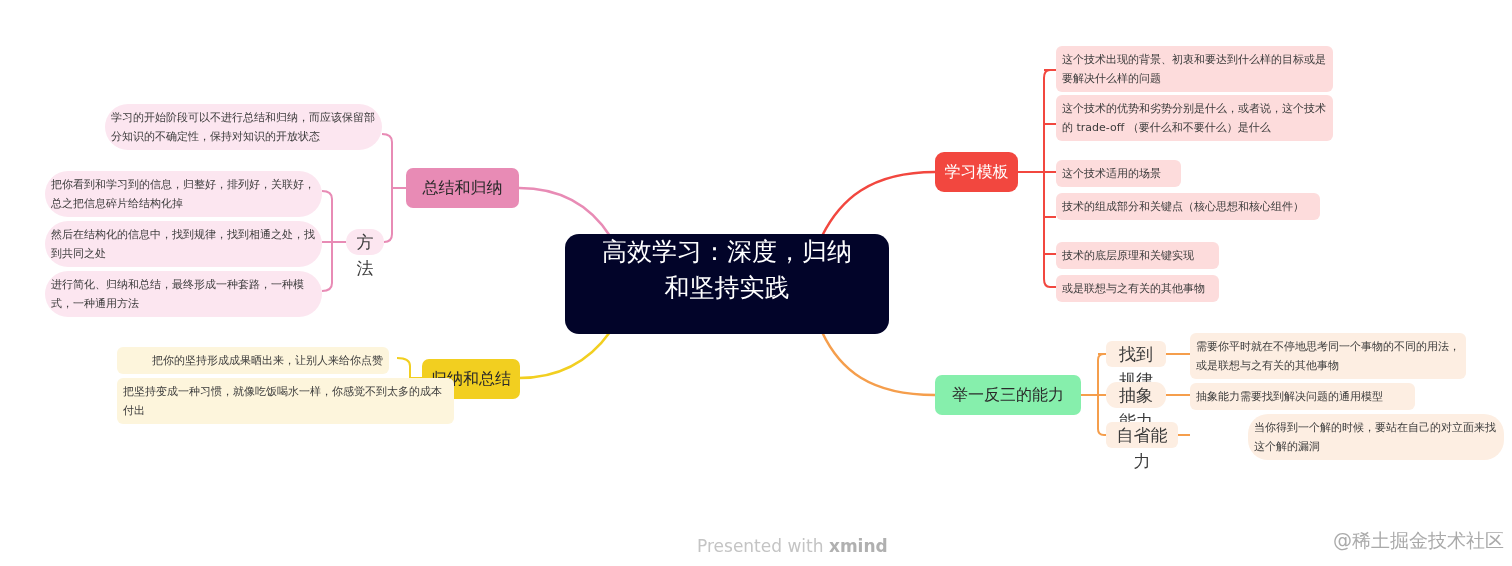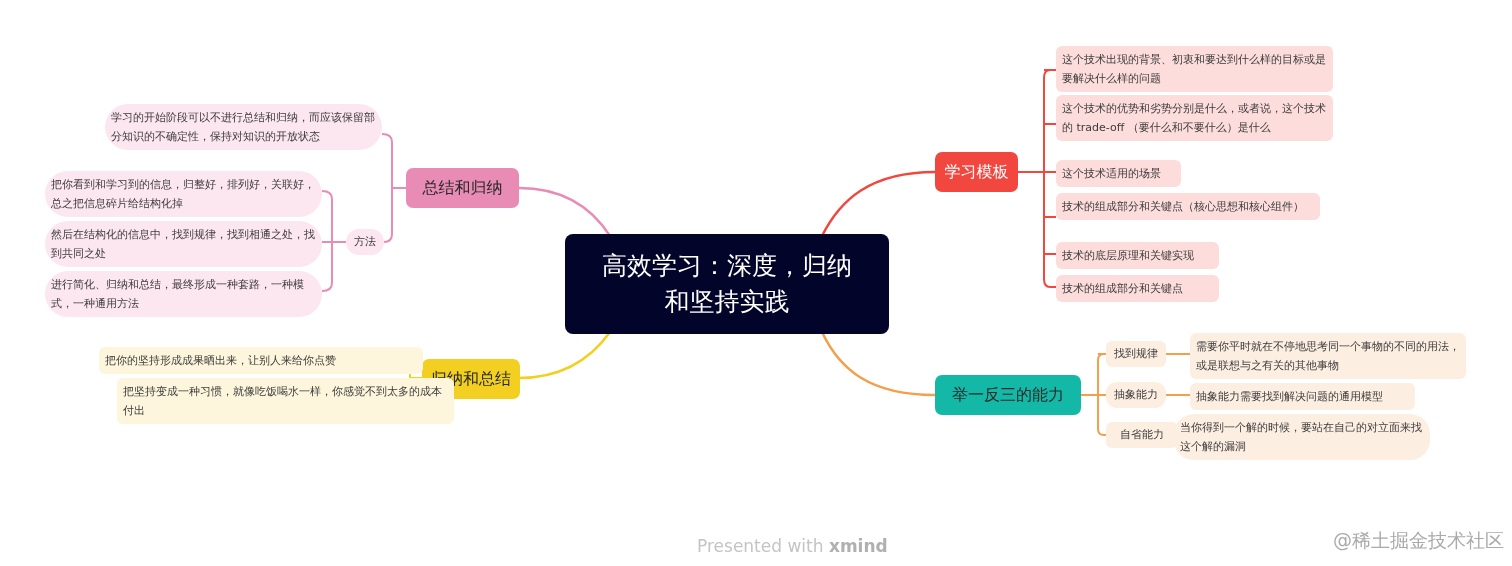--- a/index.html
+++ b/index.html
@@ -1,23 +1,23 @@
 <!DOCTYPE html>
 <html><head>
 <meta charset="utf-8">
 <style>
   html, body { margin:0; padding:0; }
   body { width:1512px; height:566px; background:#ffffff; position:relative; overflow:hidden;
          font-family:"DejaVu Sans","Liberation Sans",sans-serif; }
   .node { position:absolute; box-sizing:border-box; border-radius:6px; }
   .central { left:565px; top:234px; width:324px; height:100px; background:#020429; color:#fff;
-             font-size:25px; line-height:36px; text-align:center; padding-top:14px; border-radius:8px; }
+             font-size:25px; line-height:36px; text-align:center; border-radius:14px; }
   .main { font-size:16px; line-height:40px; height:40px; text-align:center; border-radius:7px; }
   .leaf { font-size:11px; line-height:19px; padding:4px 6px; color:#3b3b3b; border-radius:6px; }
-  .sub { font-size:11px; line-height:26px; height:26px; text-align:center; padding:0 6px; color:#3b3b3b; border-radius:6px; }
+  .sub { font-size:17px; line-height:26px; height:26px; text-align:center; padding:0 6px; color:#3b3b3b; border-radius:6px; }
   .red-leaf { background:#fddcdc; }
   .orange-leaf { background:#fdeee2; }
   .pink-leaf { background:#fce6f0;border-radius:23px; }
   .yellow-leaf { background:#fdf5dc; }
   svg.lines { position:absolute; left:0; top:0; }
   .footer { position:absolute; left:697px; top:536px; font-size:17px; color:#c4c4c4; }
   .footer b { color:#b0b0b0; }
   .watermark { position:absolute; left:1333px; top:528px; font-size:19px; color:#aaaaaa; }
 </style>
 </head>
@@ -45,44 +45,44 @@
 
   <path d="M422,378 L410,378" stroke="#f2cf20" stroke-width="2" fill="none"></path>
   <path d="M397,358 Q410,358 410,366 L410,390 Q410,398 397,398" stroke="#f2cf20" stroke-width="2" fill="none"></path>
 </svg>
 
 <div class="node central">
   <div>高效学习：深度，归纳</div>
   <div>和坚持实践</div>
 </div>
 
-<div class="node main" style="left:935px;top:152px;width:83px;background:#f2473f;color:#fff;">学习模板</div>
+<div class="node main" style="left:935px;top:152px;width:83px;background:#f2473f;color:#fff;border-radius:9px;">学习模板</div>
 <div class="node leaf red-leaf" style="left:1056px;top:46px;width:277px;">这个技术出现的背景、初衷和要达到什么样的目标或是要解决什么样的问题</div>
 <div class="node leaf red-leaf" style="left:1056px;top:95px;width:277px;">这个技术的优势和劣势分别是什么，或者说，这个技术的 trade-off （要什么和不要什么）是什么</div>
 <div class="node leaf red-leaf" style="left:1056px;top:160px;width:125px;">这个技术适用的场景</div>
 <div class="node leaf red-leaf" style="left:1056px;top:193px;width:264px;">技术的组成部分和关键点（核心思想和核心组件）</div>
 <div class="node leaf red-leaf" style="left:1056px;top:242px;width:163px;">技术的底层原理和关键实现</div>
-<div class="node leaf red-leaf" style="left:1056px;top:275px;width:163px;">技术的组成部分和关键点</div>
+<div class="node leaf red-leaf" style="left:1056px;top:275px;width:163px;">或是联想与之有关的其他事物</div>
 
-<div class="node main" style="left:935px;top:375px;width:146px;background:#14b8a6;color:#2a2a2a;">举一反三的能力</div>
+<div class="node main" style="left:935px;top:375px;width:146px;background:#86efac;color:#2a2a2a;">举一反三的能力</div>
 <div class="node sub orange-leaf" style="left:1106px;top:341px;width:60px;">找到规律</div>
 <div class="node sub orange-leaf" style="left:1106px;top:382px;width:60px;border-radius:11px;">抽象能力</div>
 <div class="node sub orange-leaf" style="left:1106px;top:422px;width:72px;">自省能力</div>
 <div class="node leaf orange-leaf" style="left:1190px;top:333px;width:276px;">需要你平时就在不停地思考同一个事物的不同的用法，或是联想与之有关的其他事物</div>
 <div class="node leaf orange-leaf" style="left:1190px;top:383px;width:225px;">抽象能力需要找到解决问题的通用模型</div>
-<div class="node leaf orange-leaf" style="left:1174px;top:414px;width:256px;border-radius:20px;">当你得到一个解的时候，要站在自己的对立面来找这个解的漏洞</div>
+<div class="node leaf orange-leaf" style="left:1248px;top:414px;width:256px;border-radius:20px;">当你得到一个解的时候，要站在自己的对立面来找这个解的漏洞</div>
 
 <div class="node main" style="left:406px;top:168px;width:113px;background:#e88bb5;color:#2a2a2a;">总结和归纳</div>
 <div class="node leaf pink-leaf" style="left:105px;top:104px;width:277px;">学习的开始阶段可以不进行总结和归纳，而应该保留部分知识的不确定性，保持对知识的开放状态</div>
 <div class="node sub pink-leaf" style="left:346px;top:229px;width:38px;">方法</div>
 <div class="node leaf pink-leaf" style="left:45px;top:171px;width:277px;">把你看到和学习到的信息，归整好，排列好，关联好，总之把信息碎片给结构化掉</div>
 <div class="node leaf pink-leaf" style="left:45px;top:221px;width:277px;">然后在结构化的信息中，找到规律，找到相通之处，找到共同之处</div>
 <div class="node leaf pink-leaf" style="left:45px;top:271px;width:277px;">进行简化、归纳和总结，最终形成一种套路，一种模式，一种通用方法</div>
 
 <div class="node main" style="left:422px;top:359px;width:98px;background:#f2cf20;color:#2a2a2a;">归纳和总结</div>
-<div class="node leaf yellow-leaf" style="left:99px;top:347px;width:324px;">把你的坚持形成成果晒出来，让别人来给你点赞</div>
+<div class="node leaf yellow-leaf" style="left:117px;top:347px;width:272px;text-align:right;">把你的坚持形成成果晒出来，让别人来给你点赞</div>
 <div class="node leaf yellow-leaf" style="left:117px;top:378px;width:337px;">把坚持变成一种习惯，就像吃饭喝水一样，你感觉不到太多的成本付出</div>
 
 <div class="footer">
   <span>Presented with</span>
   <b>xmind</b>
 </div>
 <div class="watermark">@稀土掘金技术社区</div>
 
 </body></html>

